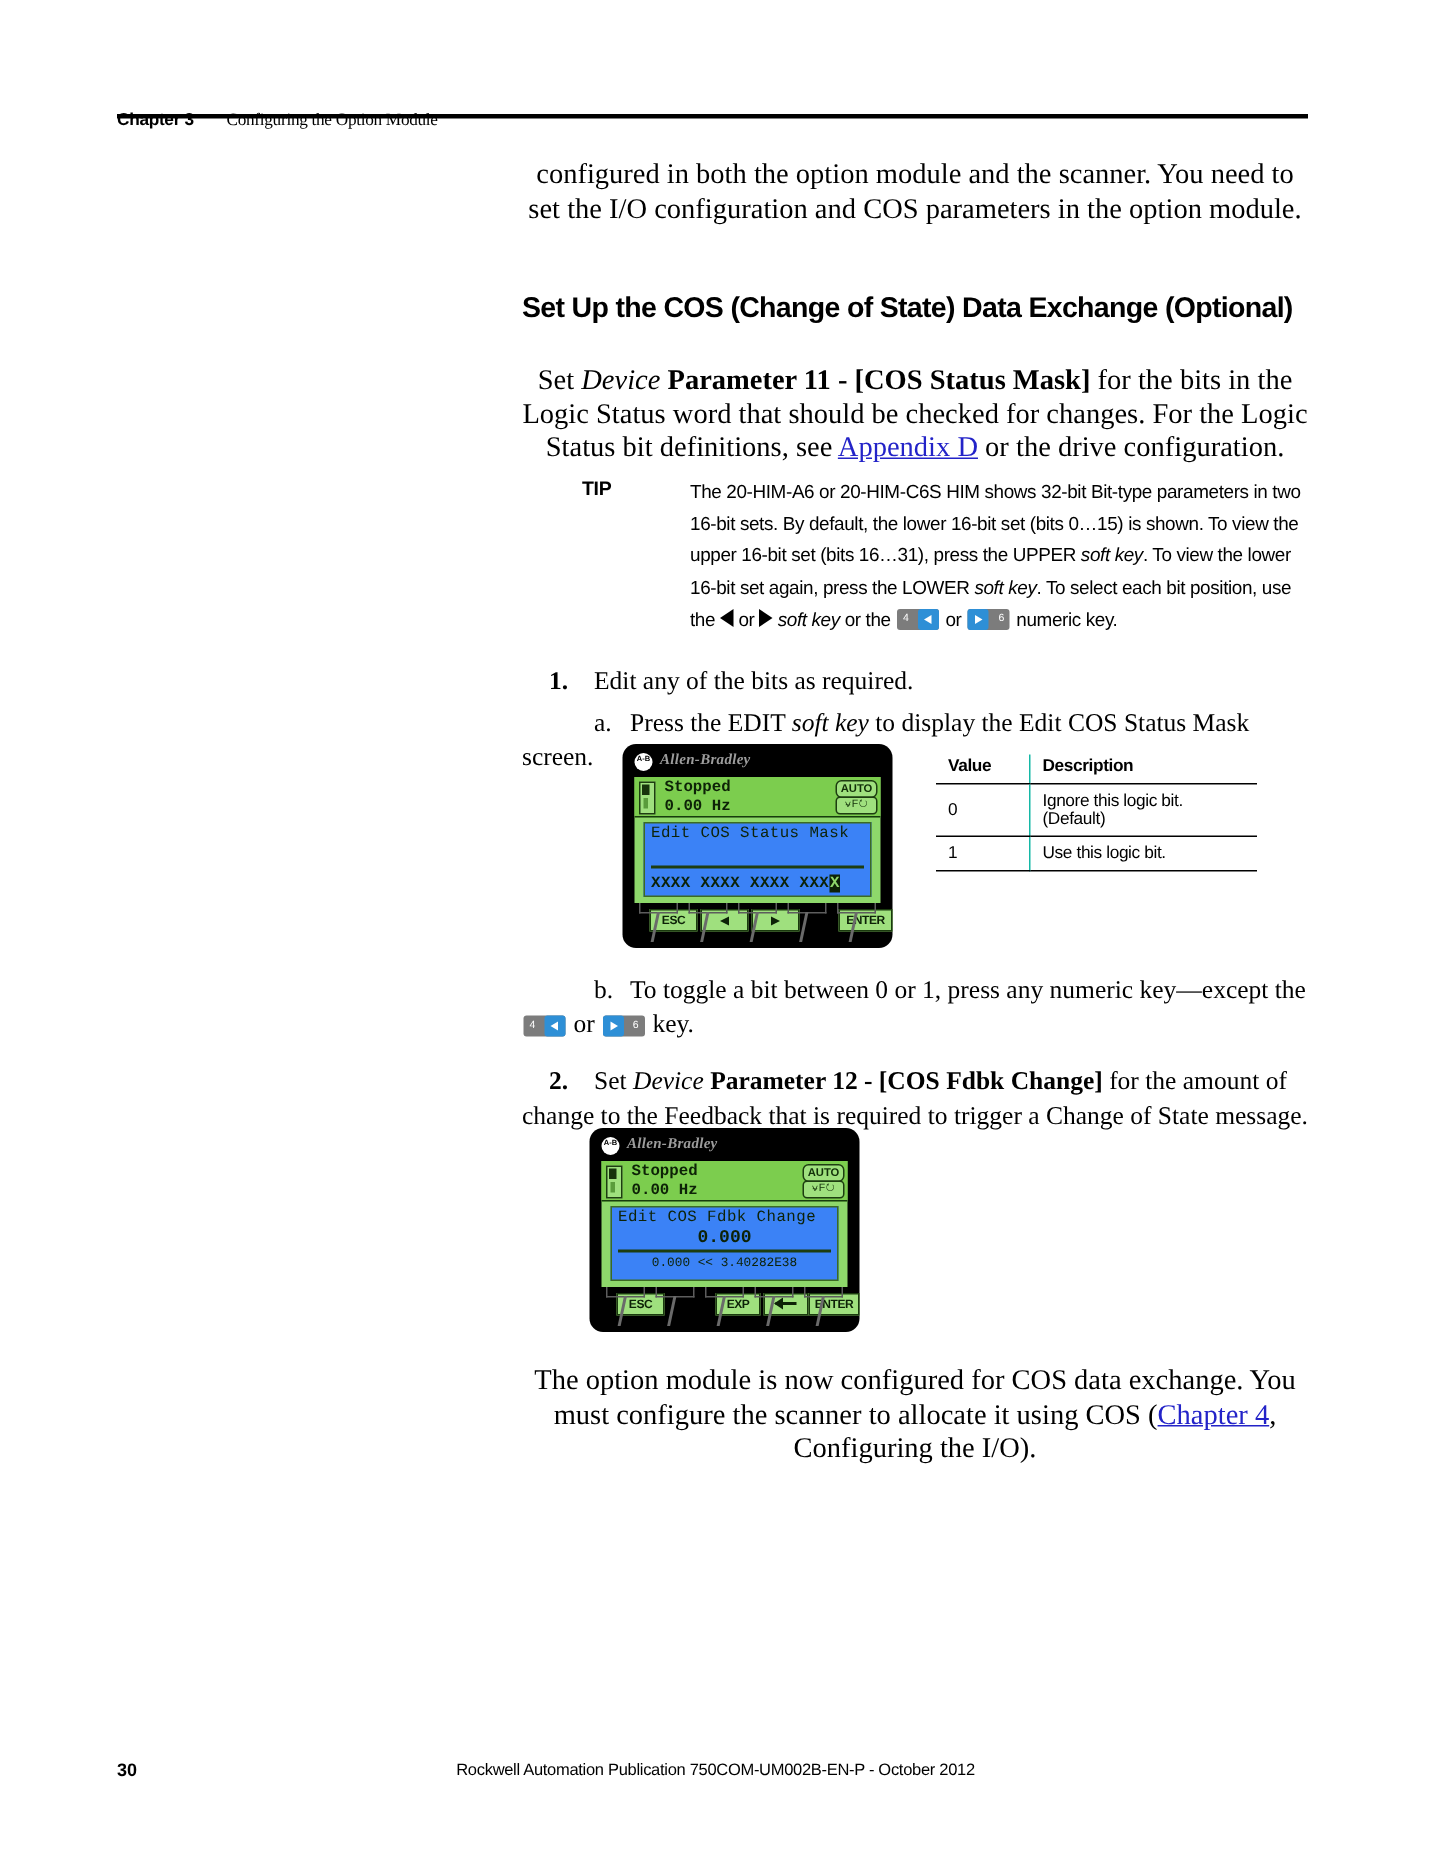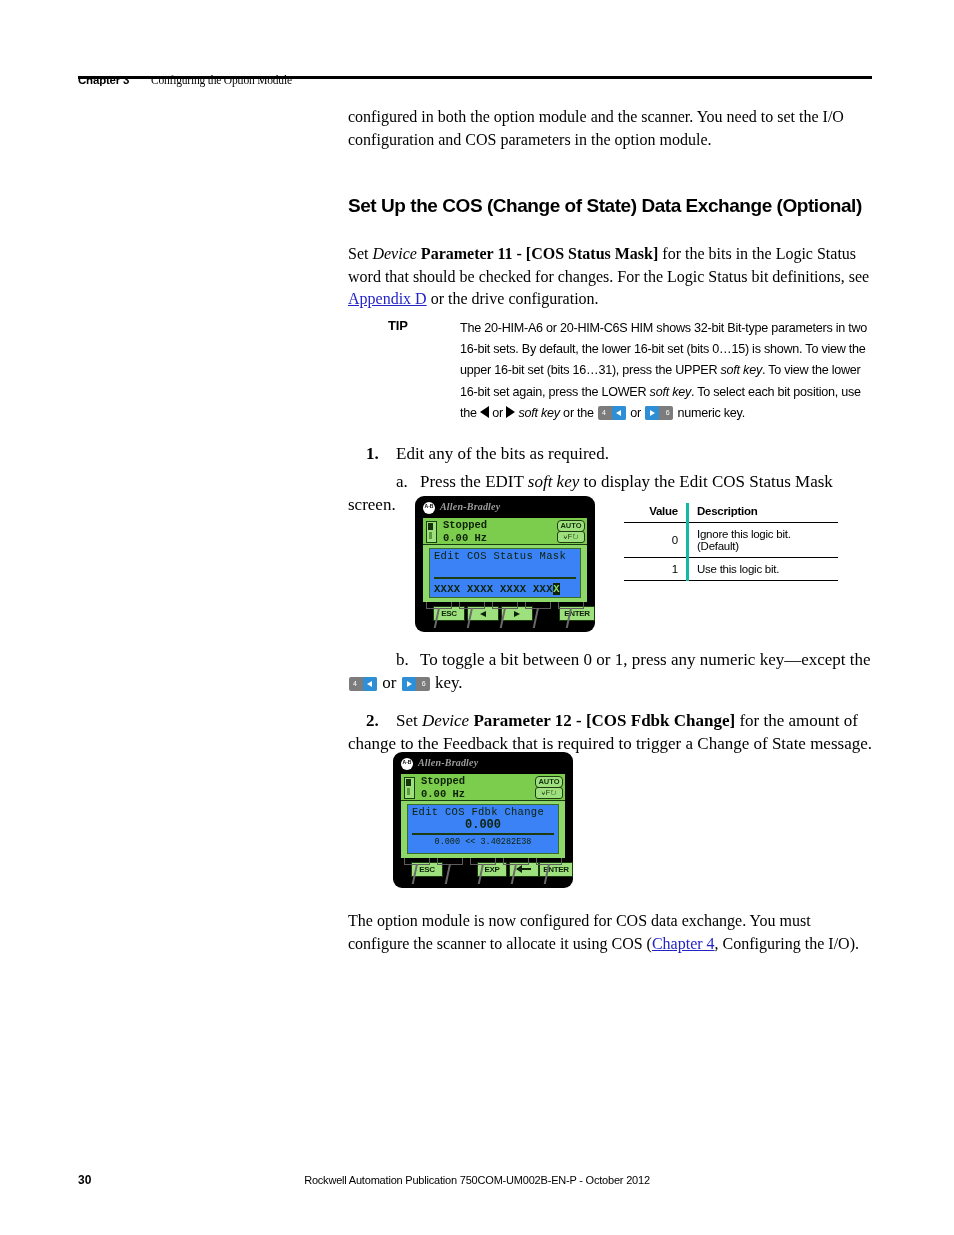--- a/index.html
+++ b/index.html
@@ -54,23 +54,23 @@
   
   .content {
     position: absolute;
     left: 348px;
     top: 106px;
     width: 524px;
   }
 
   p.body-text {
     margin: 0;
-    font-size: 16px;
+    font-size: 19px;
     line-height: 22.5px;
-    text-align: left;
+    text-align: center;
   }
   .gap-intro { height: 44px; }
 
   h2.section-title {
     margin: 0;
     font-family: "Liberation Sans", sans-serif;
     font-weight: bold;
     font-size: 19px;
     letter-spacing: -0.45px;
     line-height: 22px;
@@ -511,22 +511,21 @@
     letter-spacing: -0.25px;
     border-bottom: 1px solid #000;
   }
   .vd-table th {
     font-weight: bold;
     border-bottom: 1.6px solid #000;
   }
   .vd-table th:first-child,
   .vd-table td:first-child {
     width: 46px;
-    border-right: 3px solid #14b8a6;
-    text-align: right;
+    border-right: 1px solid #14b8a6;
   }
   .vd-table tr:first-child th { padding-top: 2px; }
 
   
   .footer-pageno {
     position: absolute;
     left: 78px;
     top: 1173px;
     font-family: "Liberation Sans", sans-serif;
     font-weight: bold;

